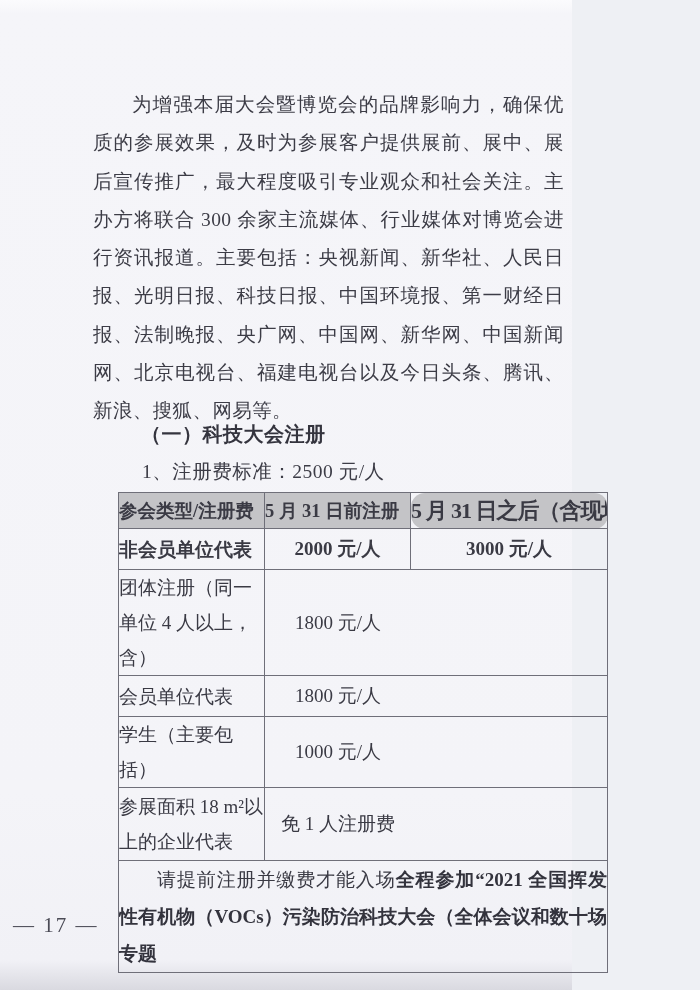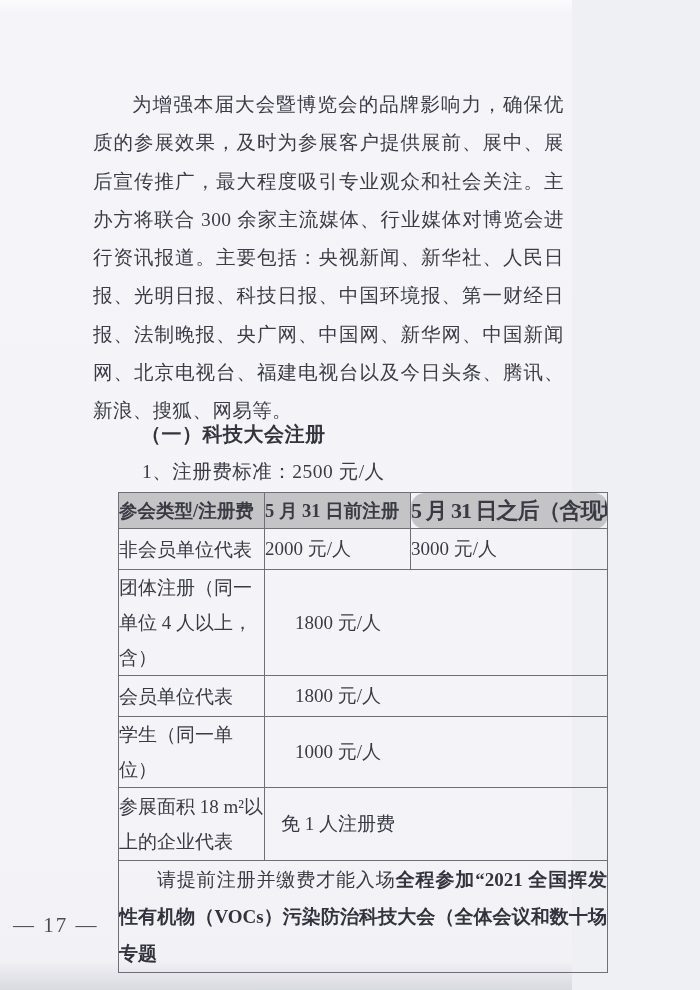--- a/index.html
+++ b/index.html
@@ -61,21 +61,21 @@
     text-align:left;
     font-size:18.5px;
     white-space:nowrap;
   }
   table.fee th.tight{letter-spacing:-1px;font-size:22px;border-radius:14px;}
   td.rowlabel{
     text-align:left;
     padding-left:7px;padding-right:4px;
     line-height:35px;
   }
-  td.val{}
+  td.val{text-align:center;}
   .fee-inner{width:146px;text-align:center;}
   td.note{
     text-align:justify;text-justify:inter-ideograph;
     padding:5px 7px 7px 7px;
     line-height:37px;
     text-indent:2em;
     font-size:19px;
   }
   td.note .b{font-weight:700;color:#33333d;}
   .footer{
@@ -105,39 +105,39 @@
       <col style="width:197px">
     </colgroup>
     <thead>
       <tr>
         <th>参会类型/注册费</th>
         <th>5 月 31 日前注册</th>
         <th class="tight">5 月 31 日之后（含现场）</th>
       </tr>
     </thead>
     <tbody>
-      <tr style="height:41px;">
+      <tr style="height:41px;font-weight:bold;">
         <td class="rowlabel">非会员单位代表</td>
         <td class="val">2000 元/人</td>
         <td class="val">3000 元/人</td>
       </tr>
       <tr style="height:72px;">
         <td class="rowlabel">团体注册（同一单位 4 人以上，含）</td>
         <td colspan="2">
           <div class="fee-inner">1800 元/人</div>
         </td>
       </tr>
       <tr style="height:41px;">
         <td class="rowlabel">会员单位代表</td>
         <td colspan="2">
           <div class="fee-inner">1800 元/人</div>
         </td>
       </tr>
       <tr style="height:41px;">
-        <td class="rowlabel">学生（同一单位）</td>
+        <td class="rowlabel">学生（主要包括）</td>
         <td colspan="2">
           <div class="fee-inner">1000 元/人</div>
         </td>
       </tr>
       <tr style="height:73px;">
         <td class="rowlabel">参展面积 18 m²以上的企业代表</td>
         <td colspan="2">
           <div class="fee-inner">免 1 人注册费</div>
         </td>
       </tr>

